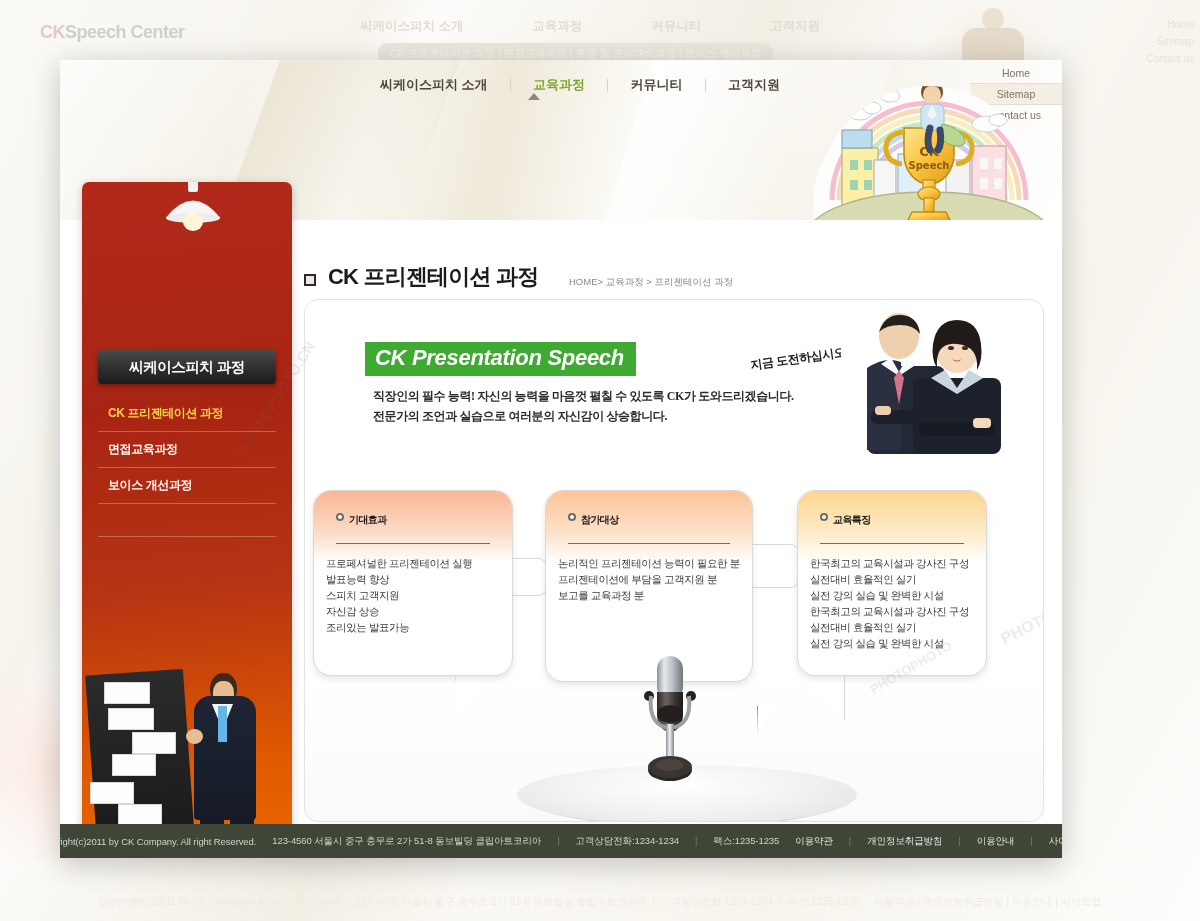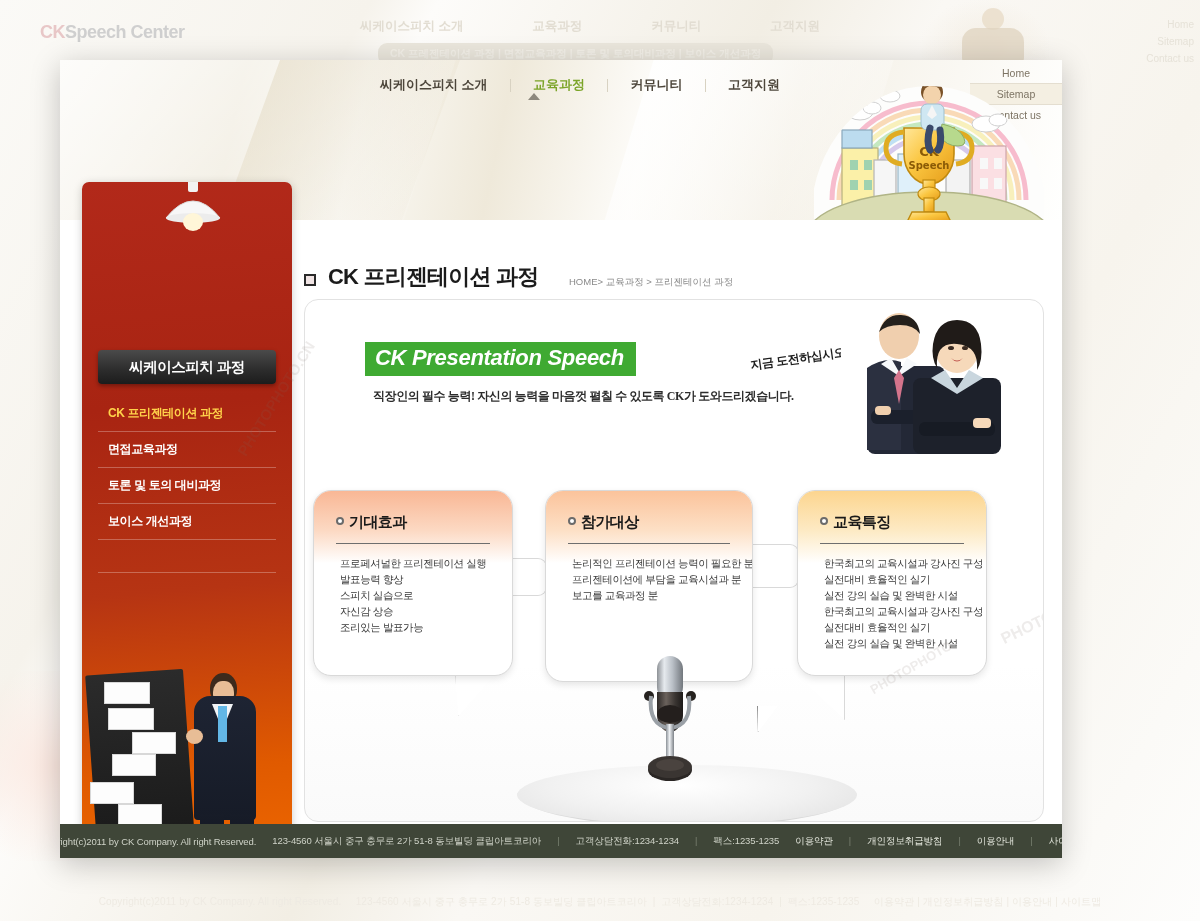--- a/index.html
+++ b/index.html
@@ -283,33 +283,33 @@
   .card.c1 { left: 8px;   width: 200px; height: 186px; }
   .card.c2 { left: 240px; width: 208px; height: 192px; }
   .card.c3 { left: 492px; width: 190px; height: 186px; }
 
   .card.c1 .card-top { background: linear-gradient(180deg,#f9b795 0%,#fcd9c3 55%,#ffffff 100%); }
   .card.c2 .card-top { background: linear-gradient(180deg,#fbc39b 0%,#fde0c6 55%,#ffffff 100%); }
   .card.c3 .card-top { background: linear-gradient(180deg,#fcd58f 0%,#fdeac4 55%,#ffffff 100%); }
 
   .card .ch {
     position: absolute; left: 22px; top: 22px;
-    font-size: 15px; font-weight: bold; color: #1a1a1a; letter-spacing: -0.6px;
+    font-size: 10px; font-weight: bold; color: #1a1a1a; letter-spacing: -0.6px;
   }
   .card .ch .dot {
     display: inline-block; width: 8px; height: 8px; border-radius: 50%;
     border: 2px solid #6b6b6b; margin-right: 5px; vertical-align: 2px;
     background: #ffffff;
   }
   .card .crule {
     position: absolute; left: 22px; top: 52px; right: 22px; height: 1px;
     background: #6e6e6e;
   }
   .card ul {
-    position: absolute; left: 26px; top: 64px; right: 14px;
+    position: absolute; left: 12px; top: 64px; right: 14px;
     list-style: none;
   }
   .card li {
     font-size: 10.5px; color: #3a3a3a; line-height: 16px;
     letter-spacing: -0.4px; white-space: nowrap;
   }
 
   
   .tail1 {
     position: absolute; left: 150px; top: 372px; width: 42px; height: 44px;
@@ -541,21 +541,20 @@
           <ellipse cx="35" cy="82" rx="27" ry="5" fill="#ececec"></ellipse>
           <ellipse cx="35" cy="86" rx="10" ry="9" fill="#fff6d8"></ellipse>
         </svg>
       </div>
 
       <div class="side-title">씨케이스피치 과정</div>
 
       <div class="side-menu">
         <div class="smi active">CK 프리젠테이션 과정</div>
         <div class="smi">면접교육과정</div>
-        <div class="smi">토론 및 토의 대비과정</div>
         <div class="smi">보이스 개선과정</div>
         <div class="smi">&nbsp;</div>
       </div>
 
       <div class="presenter">
         <div class="pres-board"></div>
         <div class="pres-slide" style="left:22px; bottom:178px; width:46px; height:22px;"></div>
         <div class="pres-slide" style="left:26px; bottom:152px; width:46px; height:22px;"></div>
         <div class="pres-slide" style="left:50px; bottom:128px; width:44px; height:22px;"></div>
         <div class="pres-slide" style="left:30px; bottom:106px; width:44px; height:22px;"></div>
@@ -583,20 +582,21 @@
         <div class="title">CK 프리젠테이션 과정</div>
         <div class="crumb">HOME&gt; 교육과정 &gt; 프리젠테이션 과정</div>
       </div>
 
       <div class="panel">
 
         <div class="green-banner">CK Presentation Speech</div>
 
         <div class="desc">
           <div>직장인의 필수 능력! 자신의 능력을 마음껏 펼칠 수 있도록 CK가 도와드리겠습니다.</div>
+          <div>전문가의 조언과 실습으로 여러분의 자신감이 상승합니다.</div>
         </div>
 
         <div class="cta-text">지금 도전하십시오!!</div>
 
         <div class="people-photo">
           <svg width="180" height="148" viewBox="0 0 180 148">
             <rect x="0" y="0" width="180" height="148" fill="#ffffff"></rect>
 
             <g>
               <rect x="26" y="60" width="78" height="88" rx="8" fill="#232836"></rect>
@@ -630,35 +630,35 @@
 
         <div class="card c1">
           <div class="card-top"></div>
           <div class="ch">
             <span class="dot"></span><span>기대효과</span>
           </div>
           <div class="crule"></div>
           <ul>
             <li>프로페셔널한 프리젠테이션 실행</li>
             <li>발표능력 향상</li>
-            <li>스피치 실습으로</li>
+            <li>스피치 고객지원</li>
             <li>자신감 상승</li>
             <li>조리있는 발표가능</li>
           </ul>
         </div>
 
         <div class="card c2">
           <div class="card-top"></div>
           <div class="ch">
             <span class="dot"></span><span>참가대상</span>
           </div>
           <div class="crule"></div>
           <ul>
             <li>논리적인 프리젠테이션 능력이 필요한 분</li>
-            <li>프리젠테이션에 부담을 교육시설과 분</li>
+            <li>프리젠테이션에 부담을 고객지원 분</li>
             <li>보고를 교육과정 분</li>
           </ul>
         </div>
 
         <div class="card c3">
           <div class="card-top"></div>
           <div class="ch">
             <span class="dot"></span><span>교육특징</span>
           </div>
           <div class="crule"></div>

